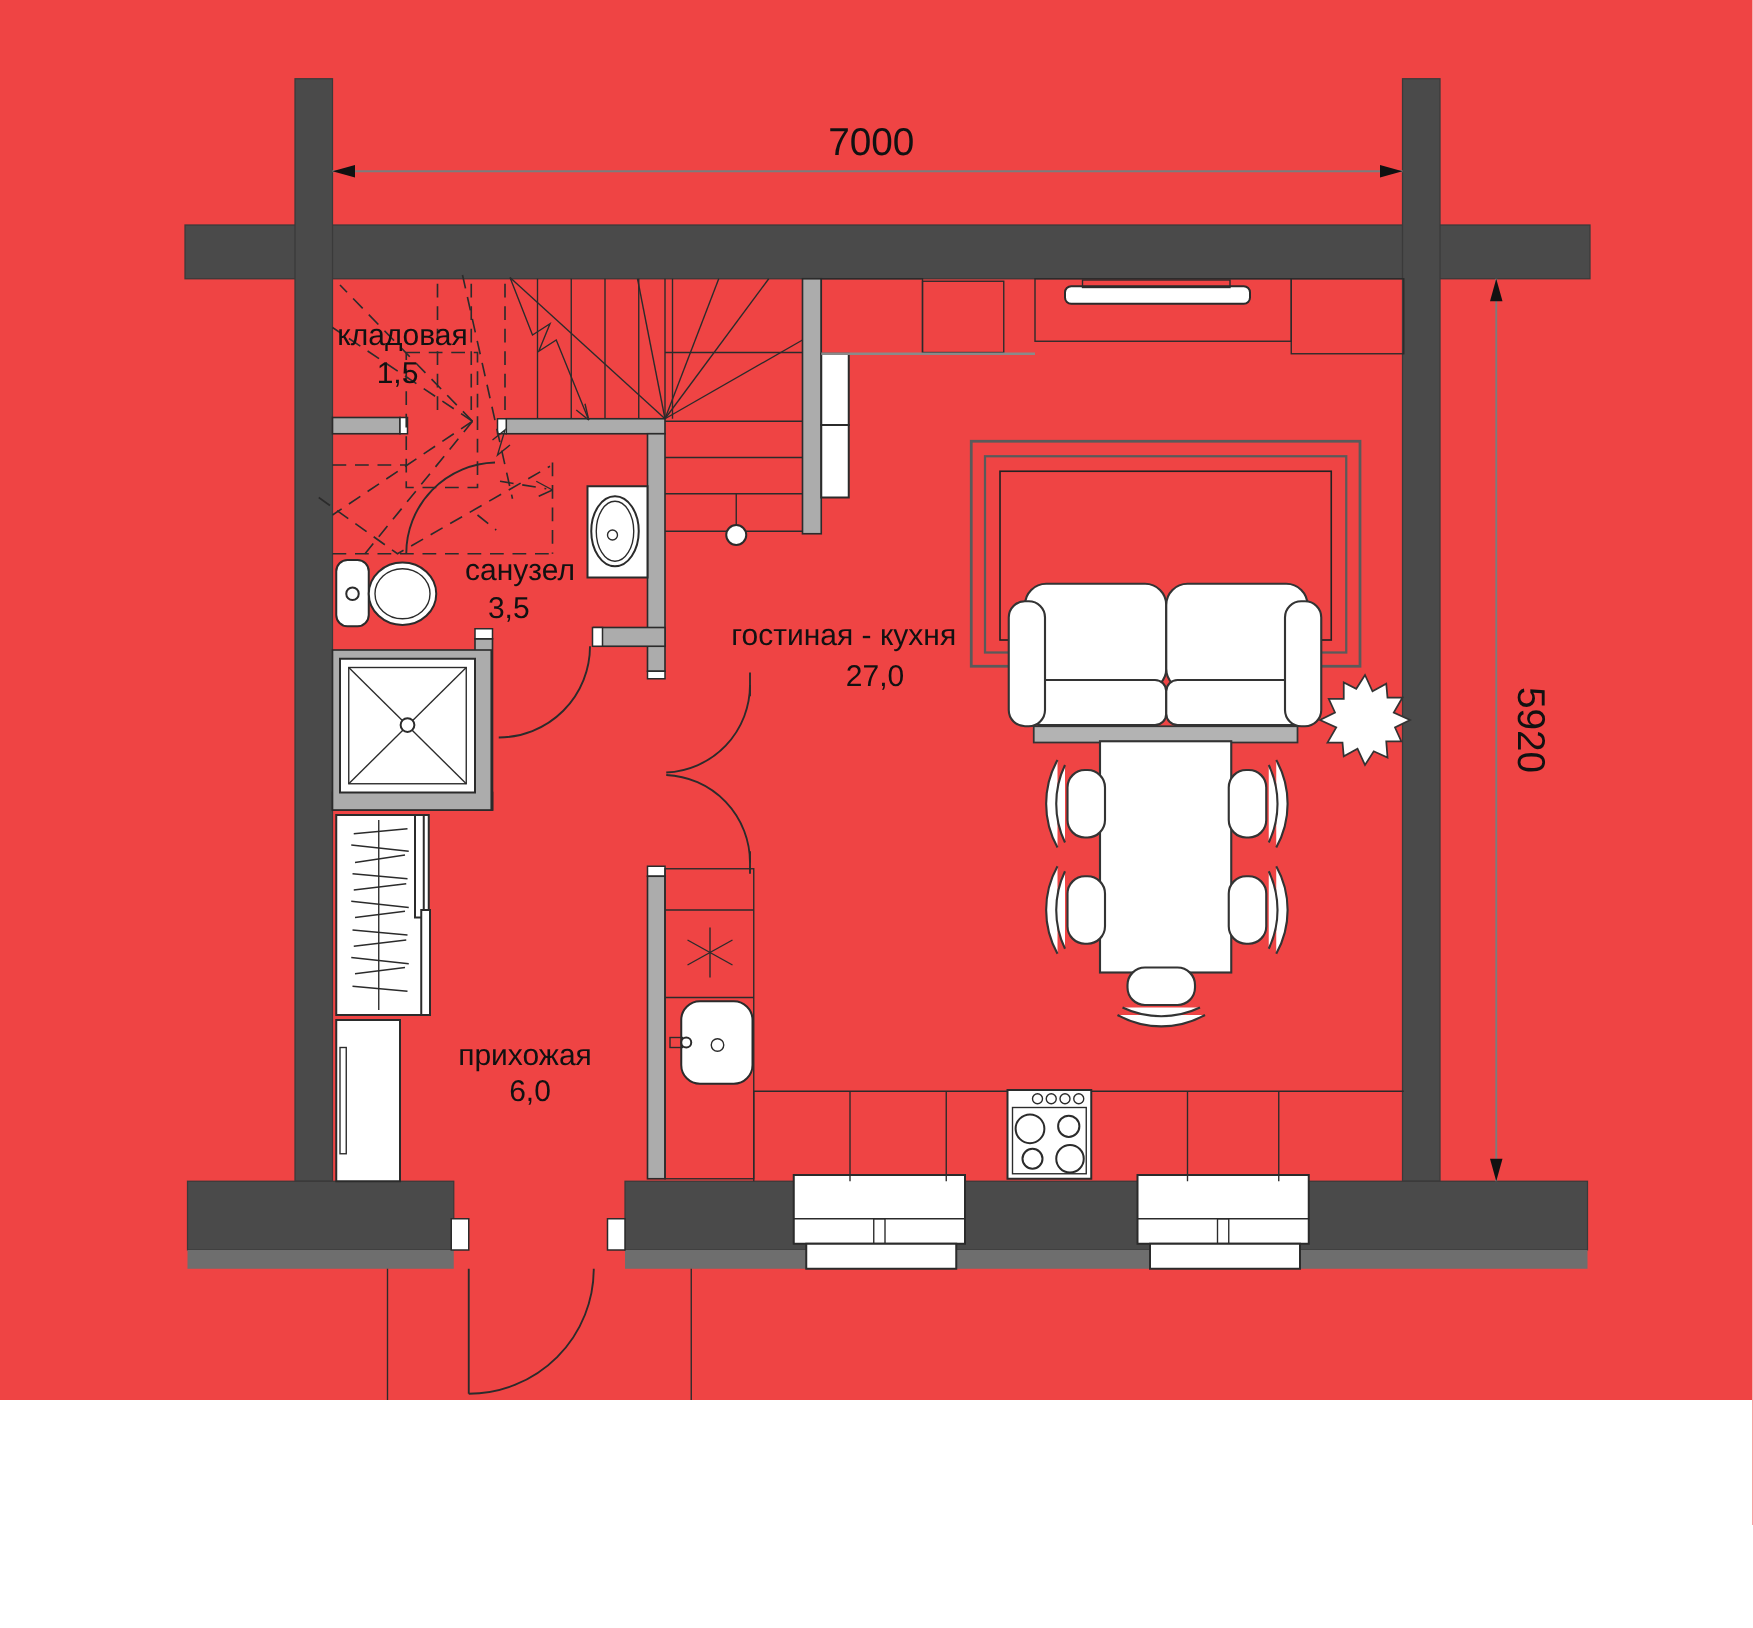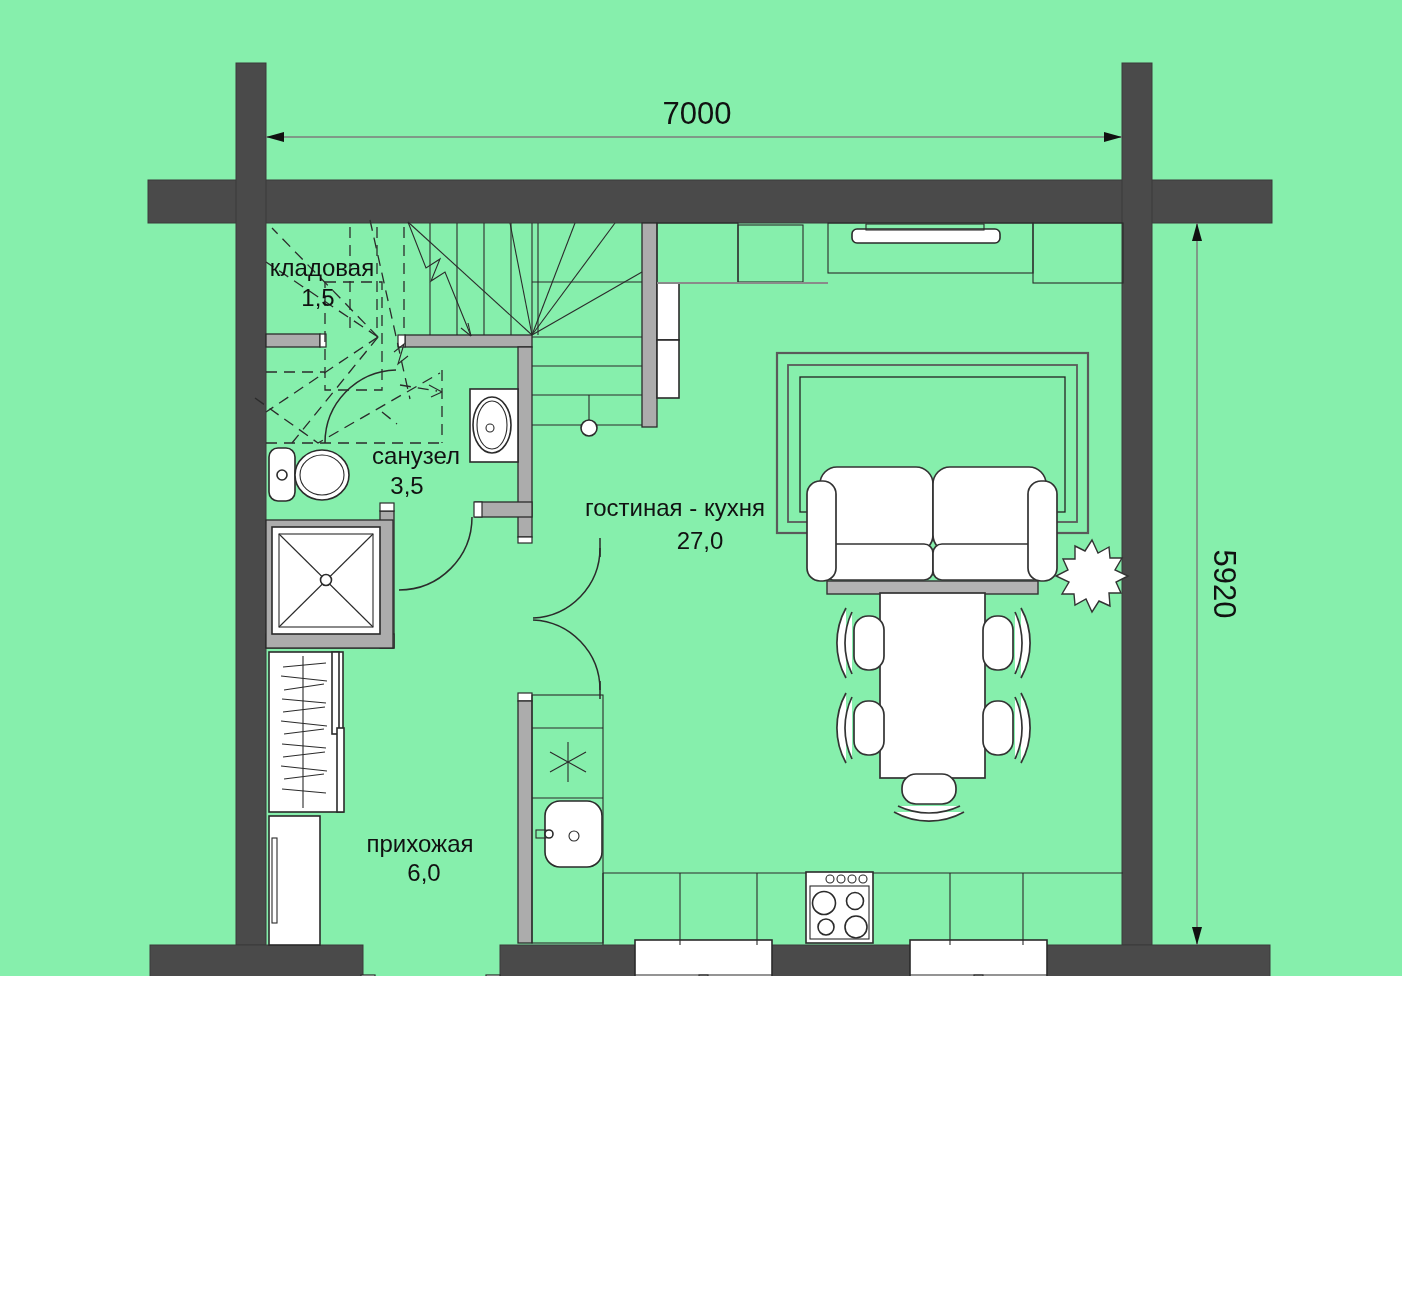--- a/index.html
+++ b/index.html
@@ -1,16 +1,16 @@
 <!DOCTYPE html>
 <html><head>
 <meta charset="utf-8">
 <style>
   html,body{margin:0;padding:0;background:#ffffff;}
-  .stage{position:relative;width:1402px;height:976px;background:#86efac;overflow:hidden;
+  .stage{position:relative;width:1402px;height:1120px;background:#ef4444;overflow:hidden;
          font-family:"Liberation Sans",sans-serif;}
   svg{position:absolute;left:0;top:0;}
   .wall{fill:#4a4a4a;stroke:#3a3a3a;stroke-width:1;}
   .band{fill:#6e6e6e;stroke:none;}
   .gwall{fill:#acacac;stroke:#2b2b2b;stroke-width:1.3;}
   .cap{fill:#ffffff;stroke:#2b2b2b;stroke-width:1.2;}
   .ln{fill:none;stroke:#2b2b2b;stroke-width:1.5;}
   .thin{fill:none;stroke:#2b2b2b;stroke-width:1.1;}
   .fix{fill:#ffffff;stroke:#2b2b2b;stroke-width:1.6;}
   .furn{fill:#ffffff;stroke:#333333;stroke-width:1.7;}

